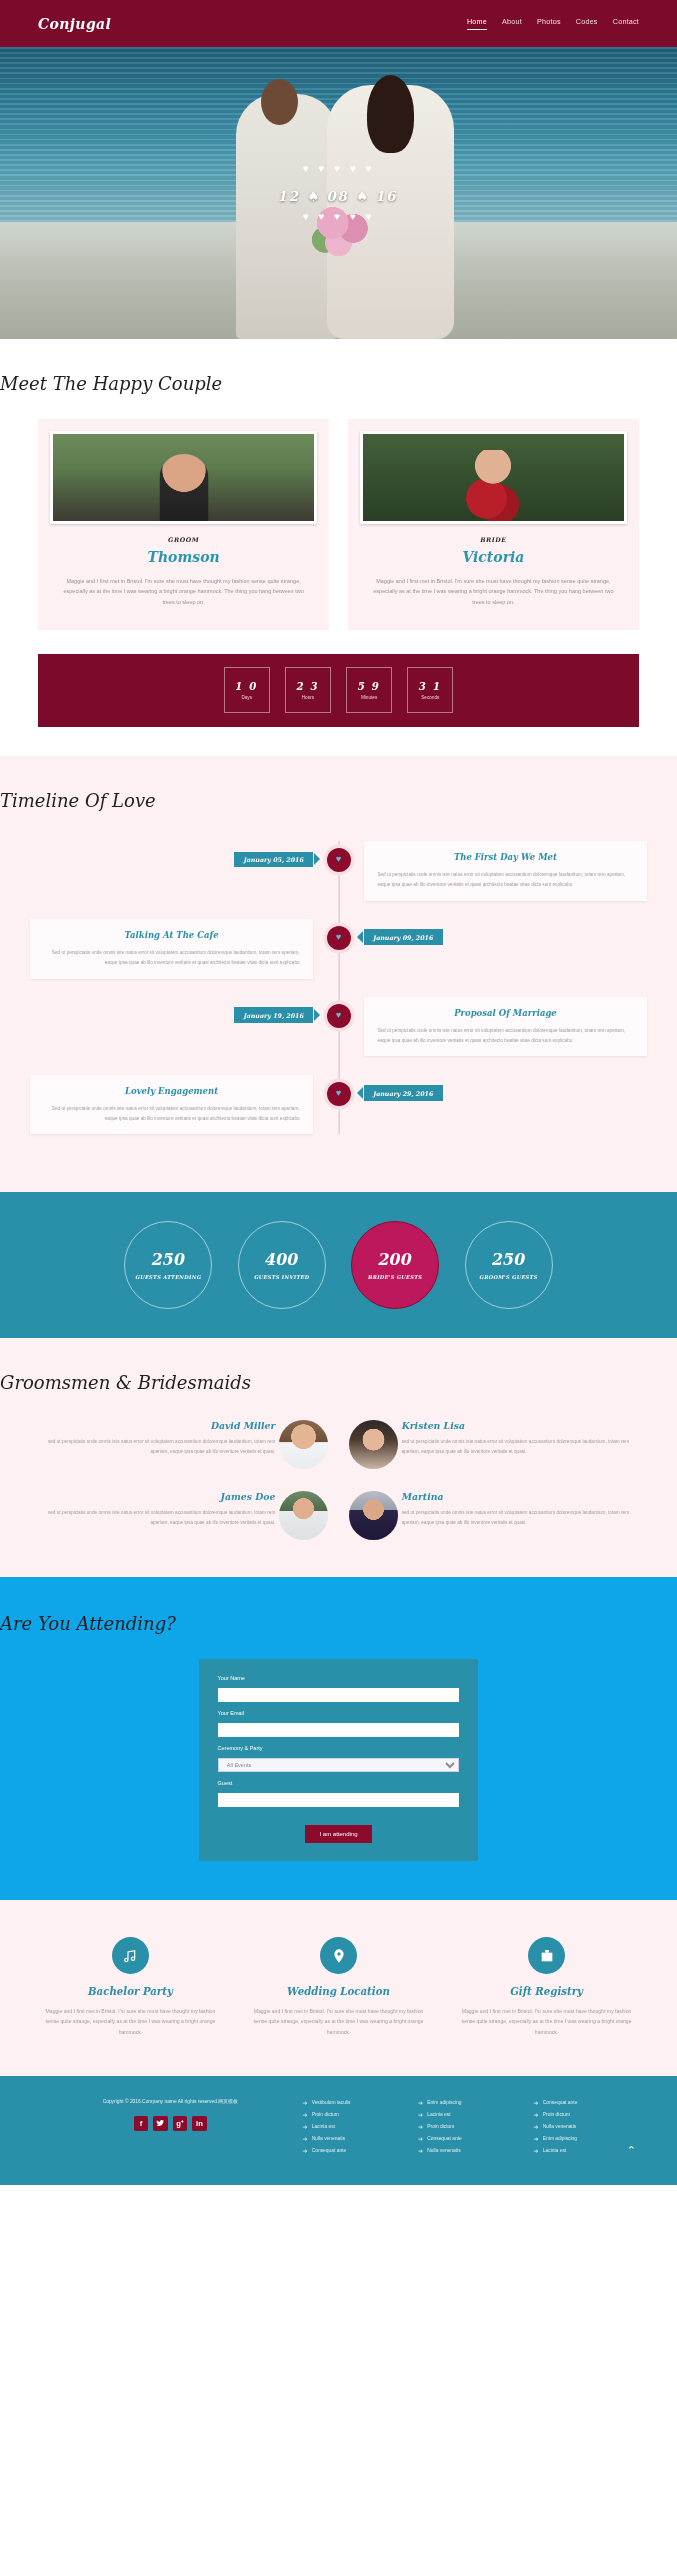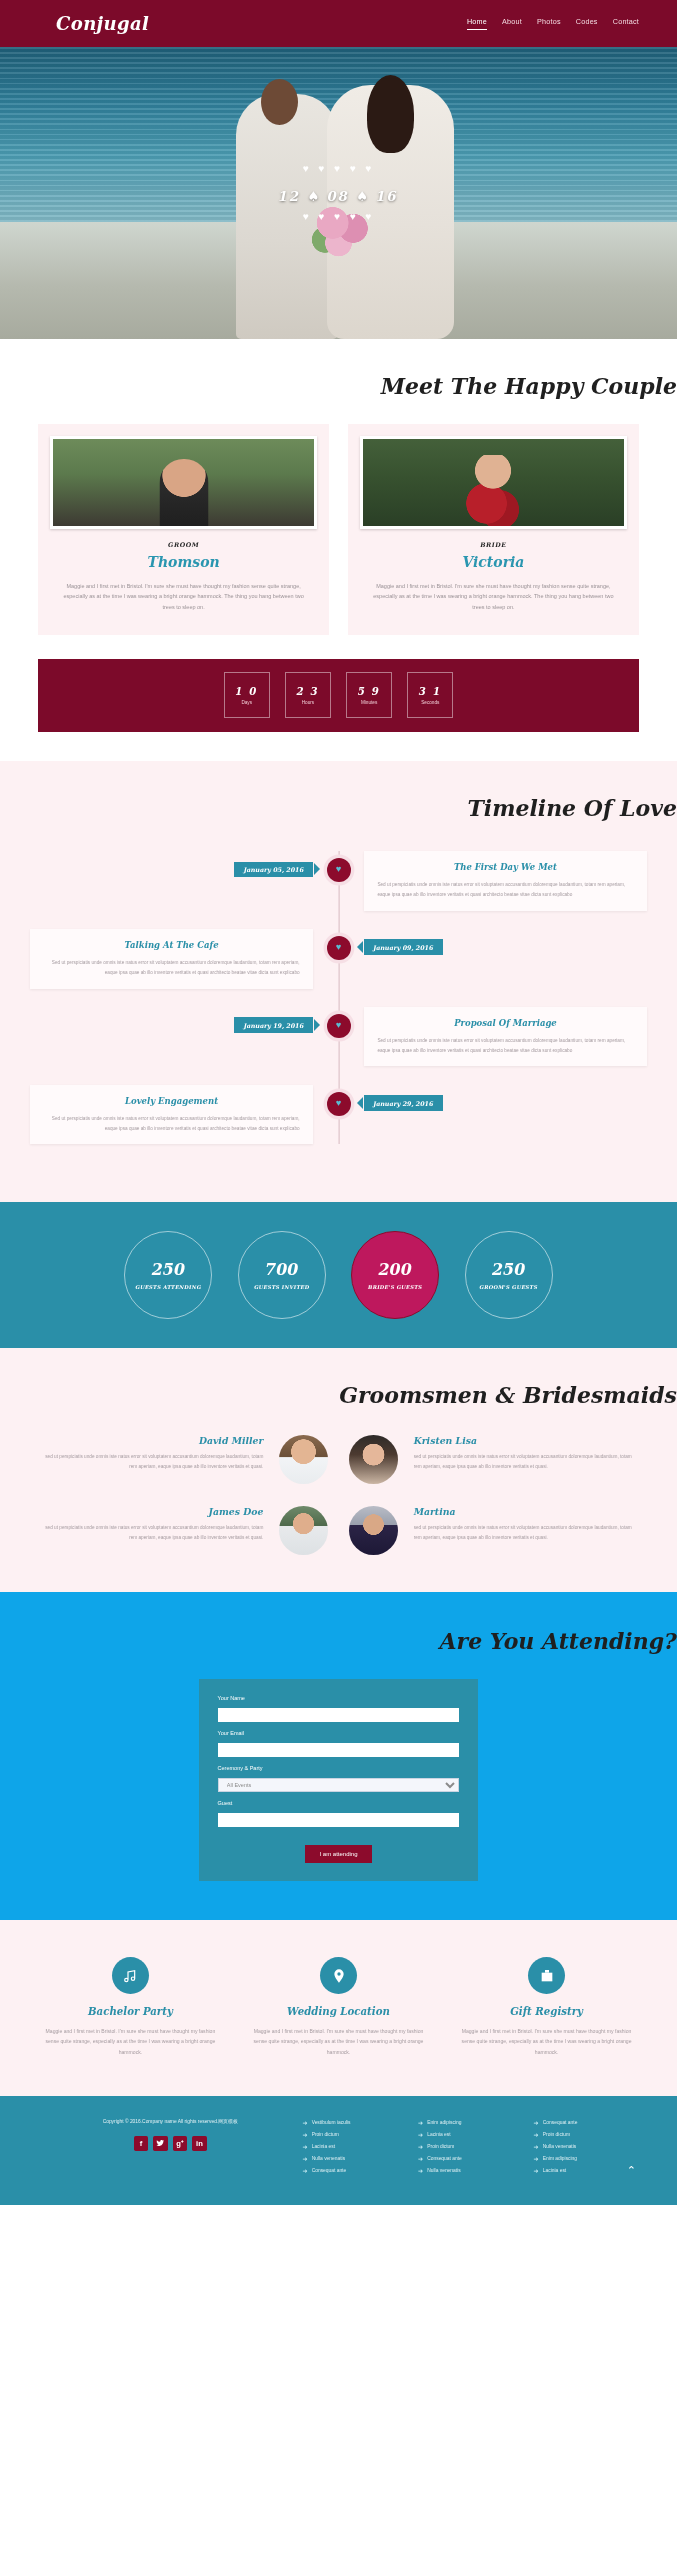--- a/index.html
+++ b/index.html
@@ -19,23 +19,22 @@
     display: flex;
     align-items: center;
     justify-content: space-between;
     padding: 0 38px;
   }
   .logo {
     color: #fff;
     font-family: "DejaVu Serif", serif;
     font-weight: bold;
     font-style: italic;
-    font-size: 18px;
+    font-size: 14px;
     letter-spacing: 0.4px;
-    margin-left: 18px;
   }
   .nav { display: flex; gap: 15.2px; align-items: center; }
   .nav-item {
     color: #f3dbe1;
     font-size: 7.2px;
     letter-spacing: 0.2px;
     padding-bottom: 3.4px;
     border-bottom: 1.7px solid transparent;
     cursor: pointer;
   }
@@ -112,24 +111,24 @@
     font-size: 13.5px;
     margin-top: 6px;
     letter-spacing: 1.7px;
     text-shadow: 0 0.8px 2.5px rgba(0,0,0,.45);
   }
 
   
   .section-title {
     font-family: "DejaVu Serif", serif;
     font-style: italic;
-    font-weight: bold;
-    font-size: 22px;
+    font-weight: normal;
+    font-size: 18px;
     color: #1f1f1f;
-    text-align: right;
+    text-align: left;
   }
 
   
   .couple-section { background: #ffffff; padding: 34px 0 0; }
   .couple-cards {
     display: flex; justify-content: center; gap: 18.6px;
     margin-top: 25.4px; padding: 0 38px;
   }
   .couple-card {
     flex: 1;
@@ -265,21 +264,21 @@
     font-style: italic; font-weight: bold; font-size: 5.1px;
     margin-top: 5.1px; letter-spacing: 0.3px;
   }
 
   
   .party-section { background: #fdf1f3; padding: 34px 0 37px; }
   .party-grid {
     display: grid; grid-template-columns: 1fr 1fr;
     gap: 22px 20.3px; margin-top: 27px; padding: 0 42px;
   }
-  .party-member { display: flex; align-items: flex-start; gap: 16px; }
+  .party-member { display: flex; align-items: flex-start; gap: 4px; }
   .party-member.rev { flex-direction: row-reverse; }
   .party-member .pm-text { flex: 1; }
   .party-member.rev .pm-text { text-align: right; }
   .pm-name {
     font-family: "DejaVu Serif", serif; font-style: italic; font-weight: bold;
     font-size: 9.3px; color: #2a8fa8; margin-bottom: 6px;
   }
   .pm-desc { font-size: 4.7px; line-height: 2.05; color: #a59ba0; }
   .pm-avatar {
     width: 49px; height: 49px; border-radius: 50%; flex: 0 0 49px; overflow: hidden;
@@ -490,21 +489,21 @@
       </div>
     </div>
   </div>
 
   <div class="stats">
     <div class="stat">
       <div class="stat-num">250</div>
       <div class="stat-label">GUESTS ATTENDING</div>
     </div>
     <div class="stat">
-      <div class="stat-num">700</div>
+      <div class="stat-num">400</div>
       <div class="stat-label">GUESTS INVITED</div>
     </div>
     <div class="stat filled">
       <div class="stat-num">200</div>
       <div class="stat-label">BRIDE'S GUESTS</div>
     </div>
     <div class="stat">
       <div class="stat-num">250</div>
       <div class="stat-label">GROOM'S GUESTS</div>
     </div>

